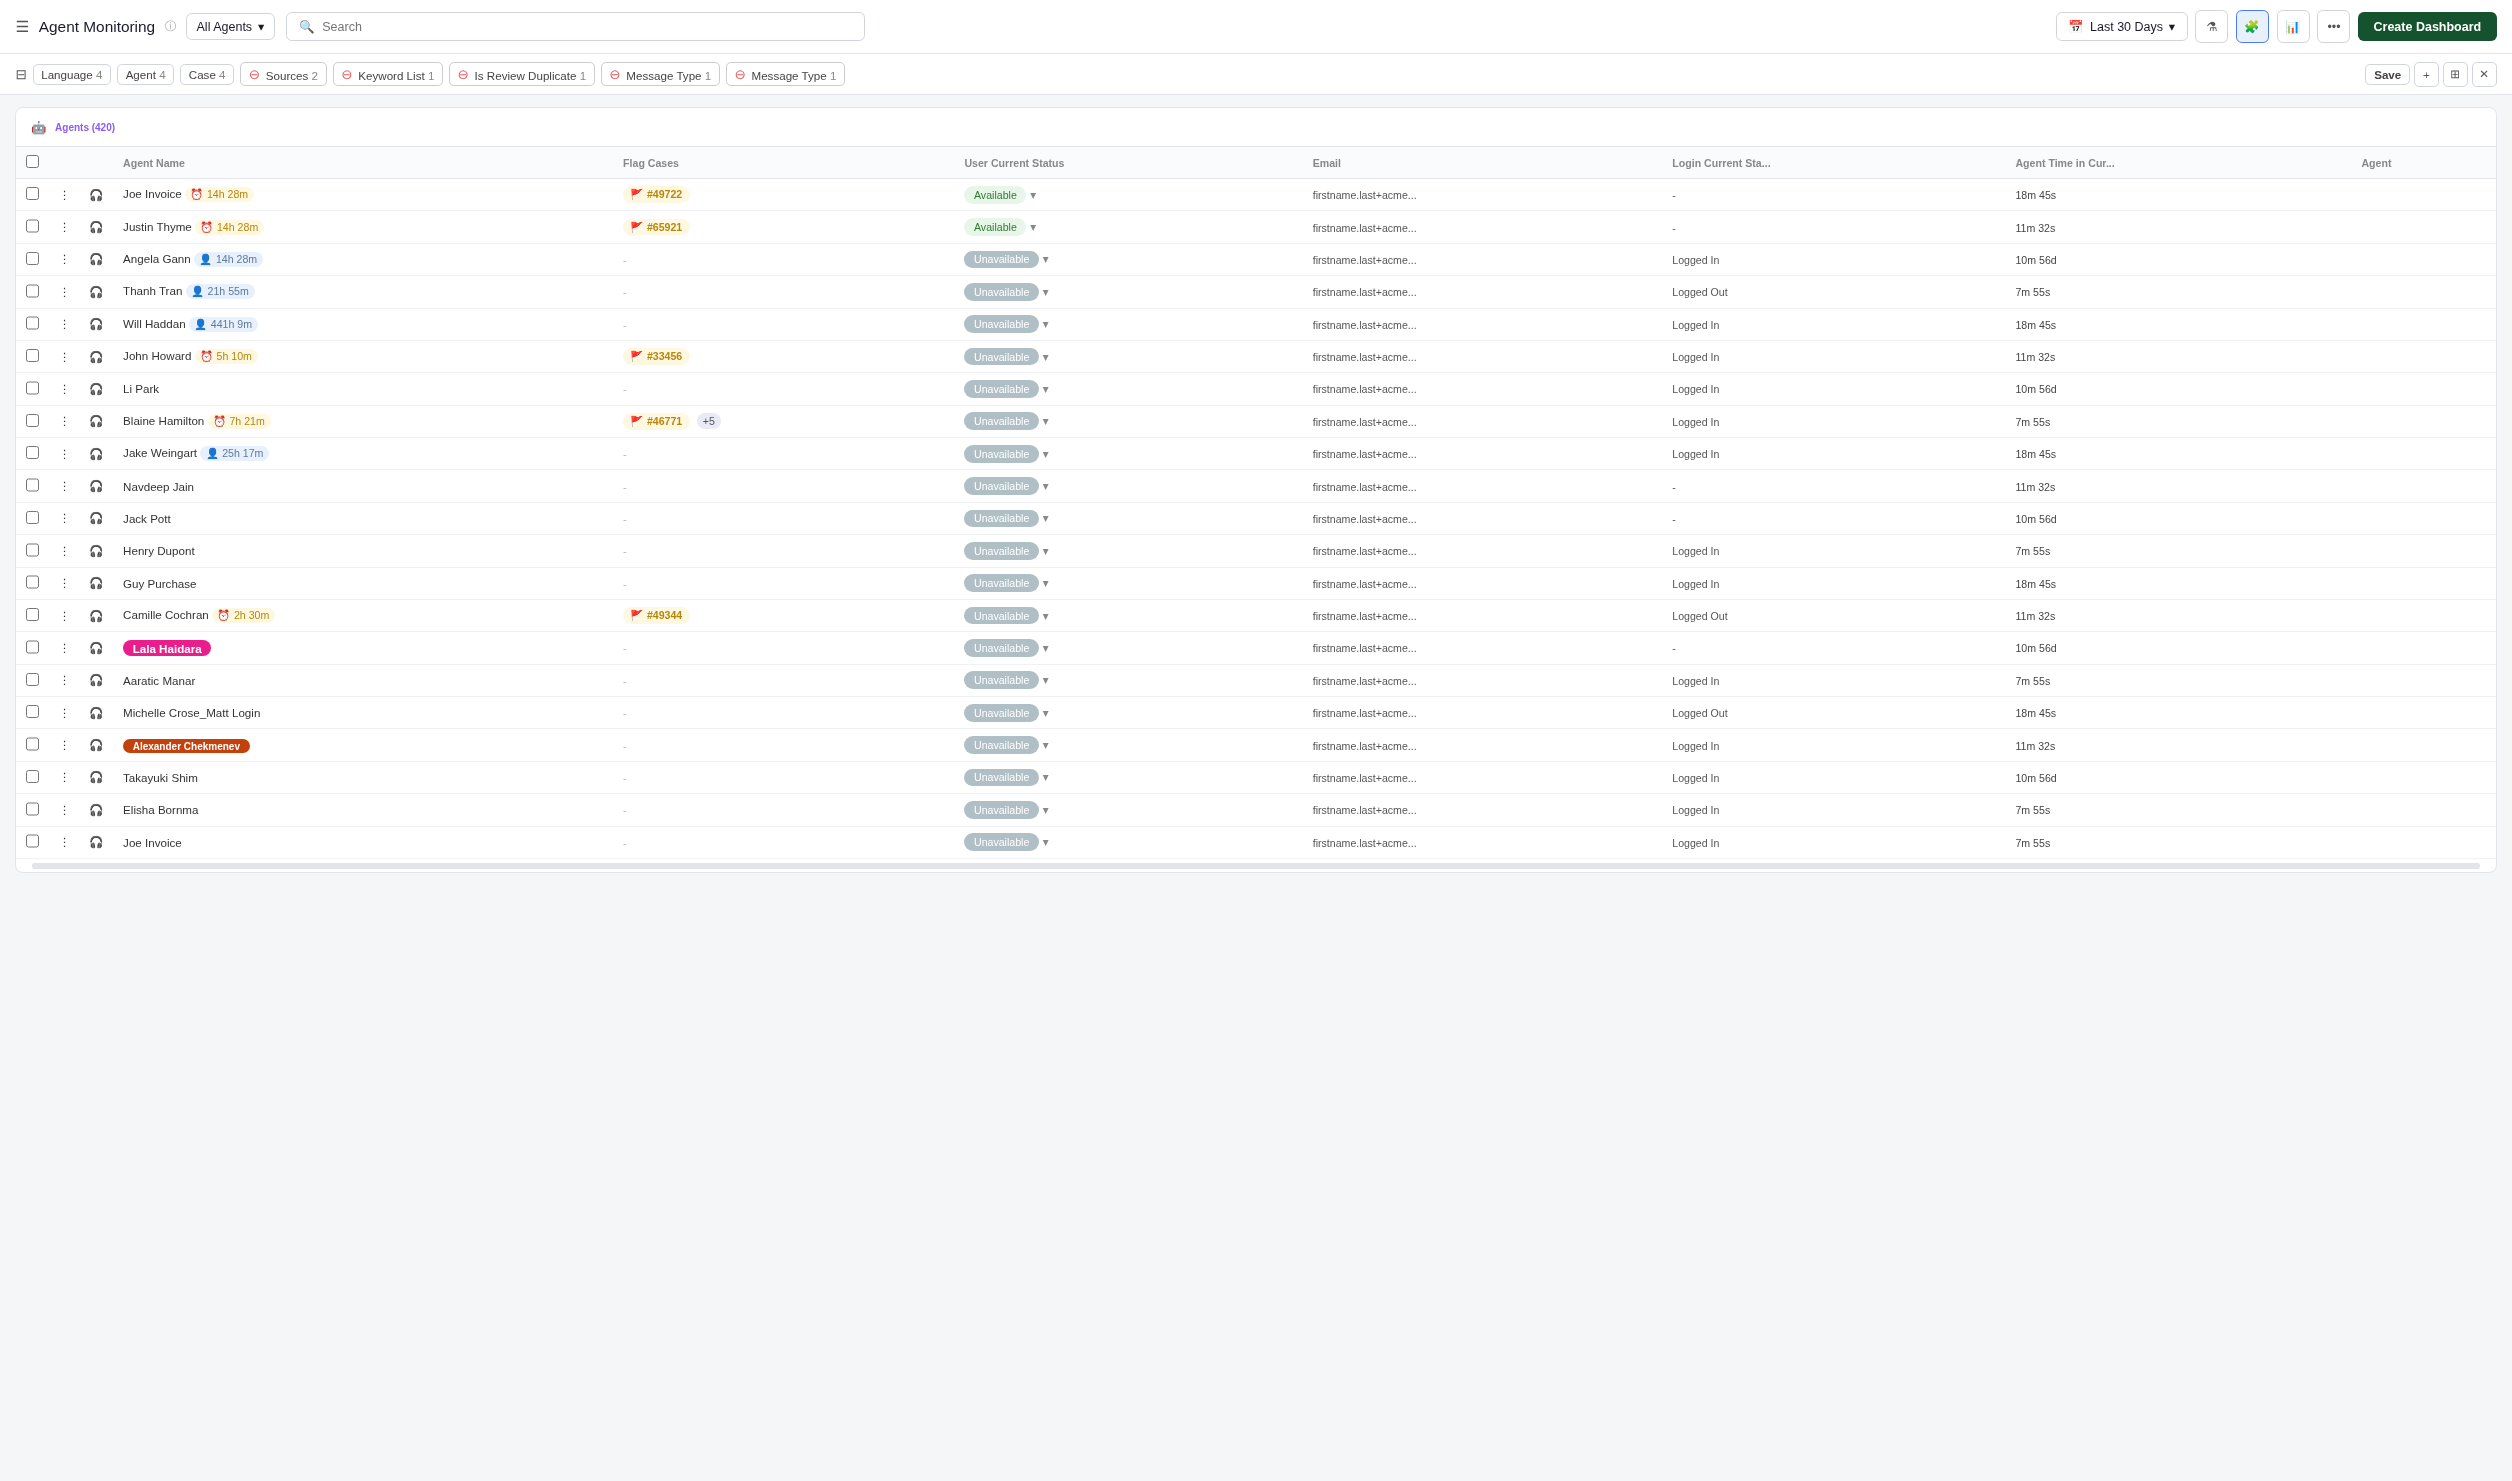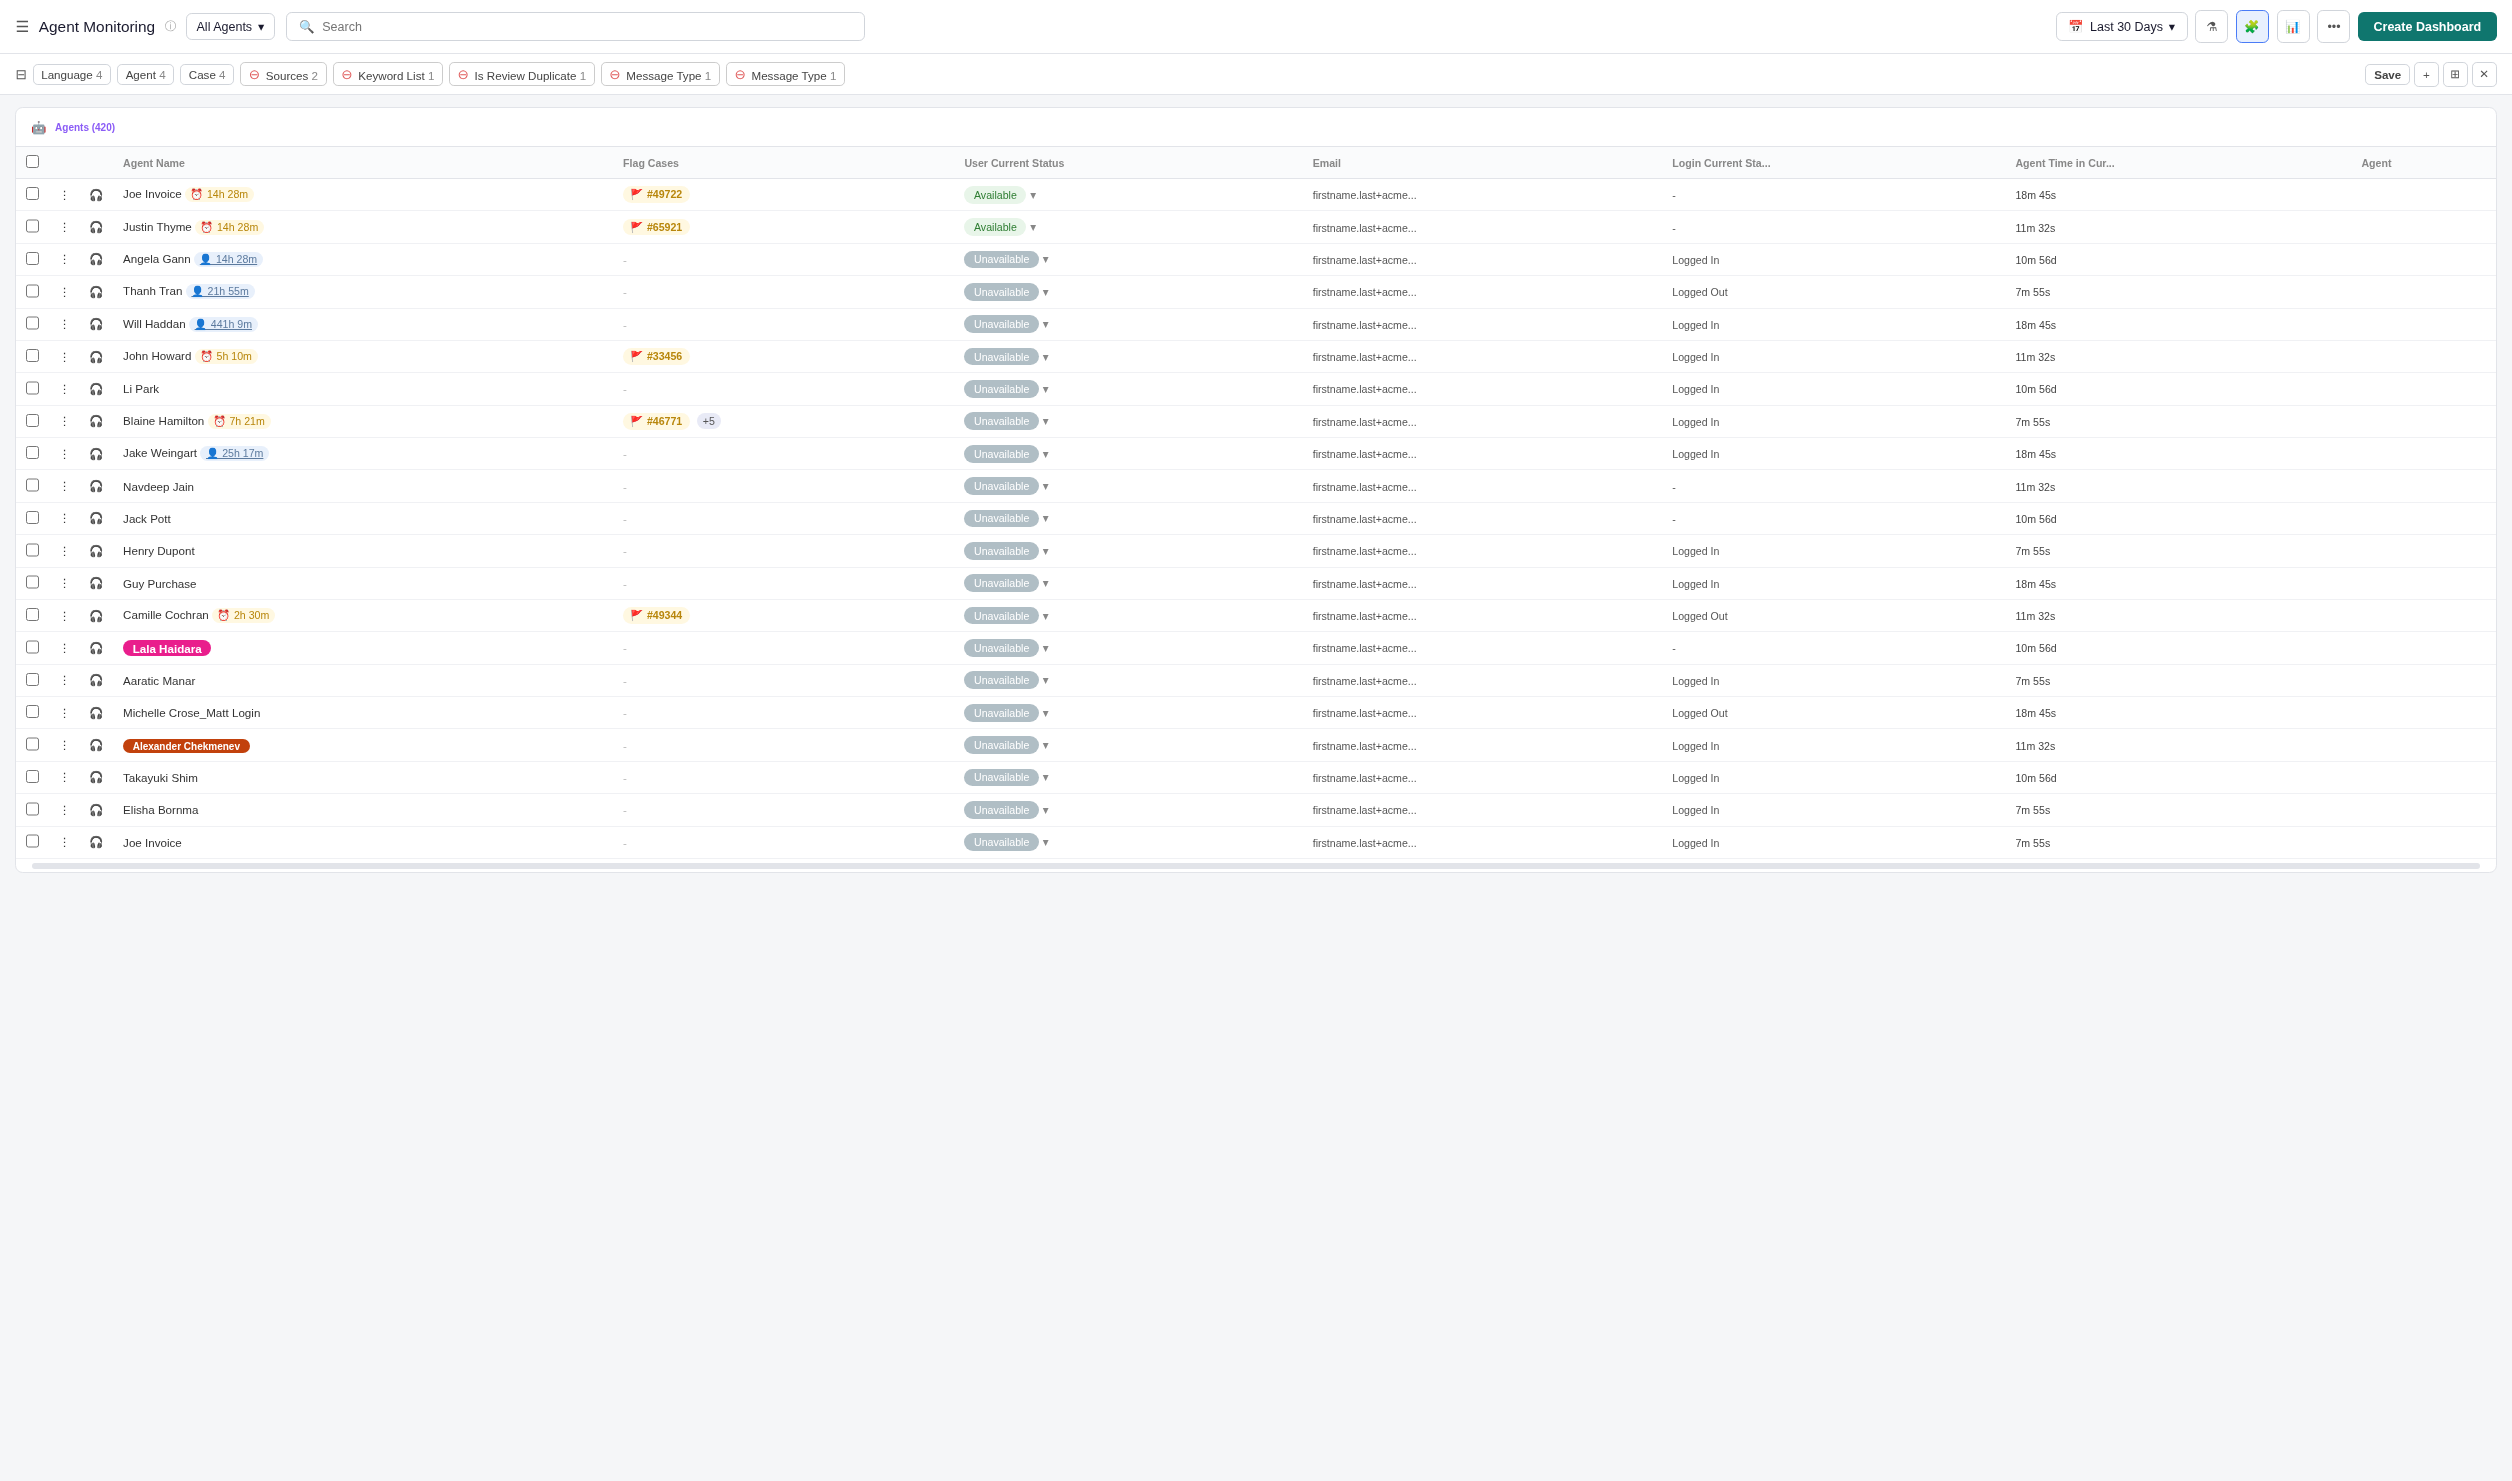--- a/index.html
+++ b/index.html
@@ -33,21 +33,21 @@
       border: 1px solid #d1d5db; border-radius: 5.8px;
       padding: 5.8px 11.6px; cursor: pointer; font-size: 12.5px; font-weight: 500; background: #fff;
     }
     .icon-btn {
       display: flex; align-items: center; justify-content: center;
       width: 33px; height: 33px; border: 1px solid #d1d5db;
       border-radius: 5.8px; cursor: pointer; background: #fff; color: #555;
     }
     .icon-btn.active { background: #e8f0fe; border-color: #4a7cf7; color: #4a7cf7; }
     .create-dashboard-btn {
-      background: #0f766e; color: #fff; border: none;
+      background: #14532d; color: #fff; border: none;
       border-radius: 5.8px; padding: 7.7px 15.4px;
       font-size: 12.5px; font-weight: 600; cursor: pointer;
     }
 
     
     .filter-bar {
       display: flex; align-items: center; gap: 5.8px;
       padding: 7.7px 15.4px; background: #fff;
       border-bottom: 1px solid #e2e4e9; flex-wrap: nowrap;
     }
@@ -123,21 +123,21 @@
     .name-highlight-red {
       background: #c2410c; color: #fff;
       border-radius: 11.6px; padding: 1.9px 9.6px; font-size: 10px; font-weight: 600;
     }
 
     .timer-badge {
       display: inline-flex; align-items: center; gap: 2.9px;
       font-size: 10.6px; color: #b8860b; background: #fff8e1;
       border-radius: 9.6px; padding: 1px 5.8px; font-weight: 500;
     }
-    .timer-badge.person { color: #5c7a9e; background: #e8f0fb; text-decoration: underline; }
+    .timer-badge.person { color: #5c7a9e; background: #e8f0fb; }
 
     .scrollbar-hint { height: 5.8px; background: #e2e4e9; border-radius: 2.9px; margin: 3.9px 15.4px; }
 
     input[type=checkbox] { width: 13.5px; height: 13.5px; cursor: pointer; accent-color: #4a7cf7; }
   </style>
 </head>
 <body>
 
 <div class="header">
   <div class="header-left">

